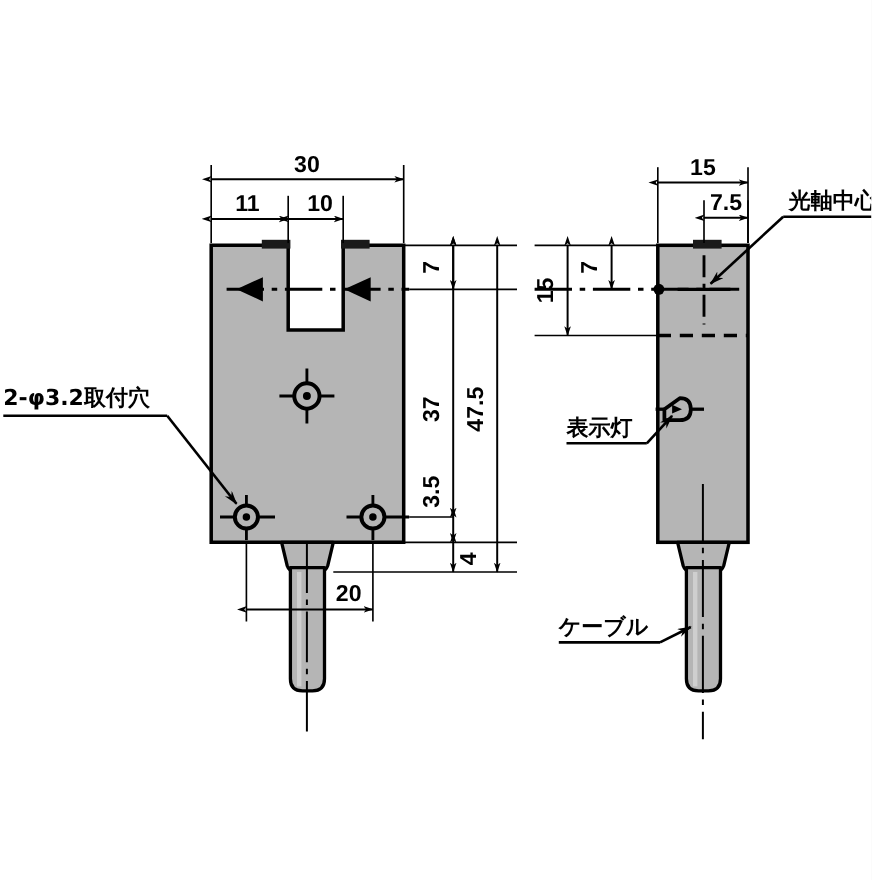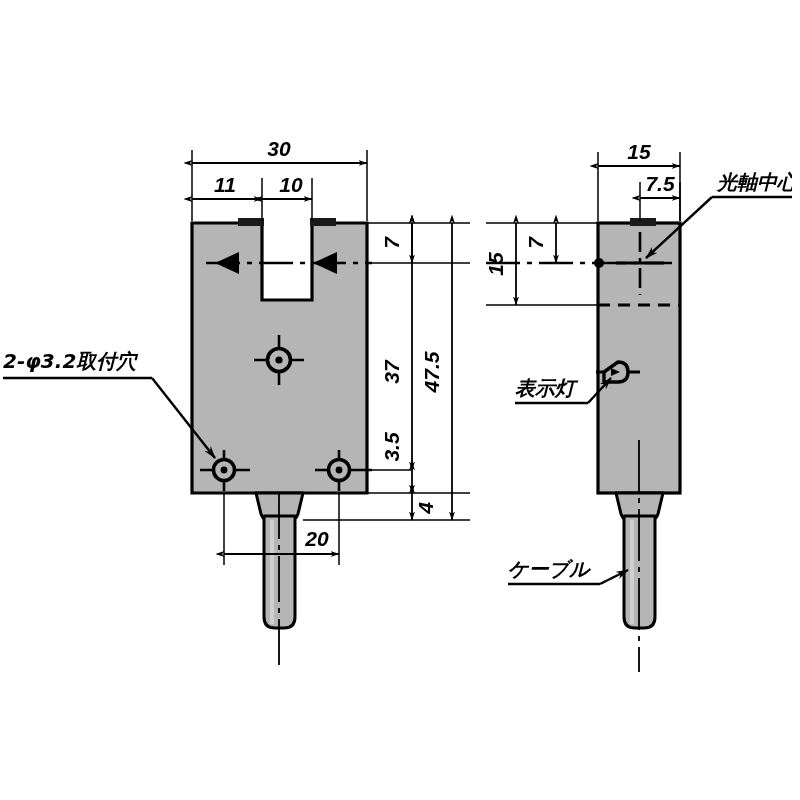--- a/index.html
+++ b/index.html
@@ -10,21 +10,20 @@
   }
   body {
     font-family: "Liberation Sans", sans-serif;
   }
   #drawing-root {
     position: relative;
     width: 792px;
     height: 800px;
     background: #e5e5e5;
     overflow: hidden;
-    font-style: italic;
   }
   #drawing-svg {
     display: block;
     width: 800px;
     height: 800px;
   }
   .dim-text {
     font-family: "Liberation Sans", sans-serif;
     font-weight: bold;
     font-size: 21px;

